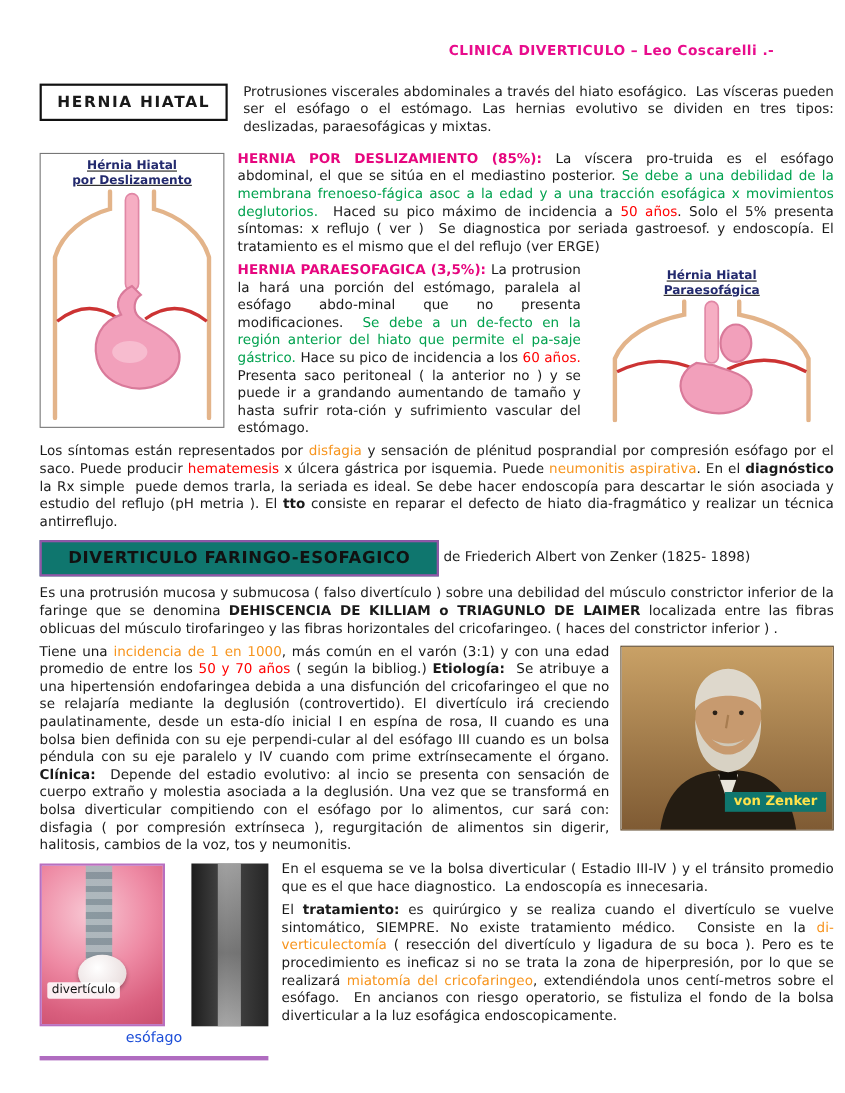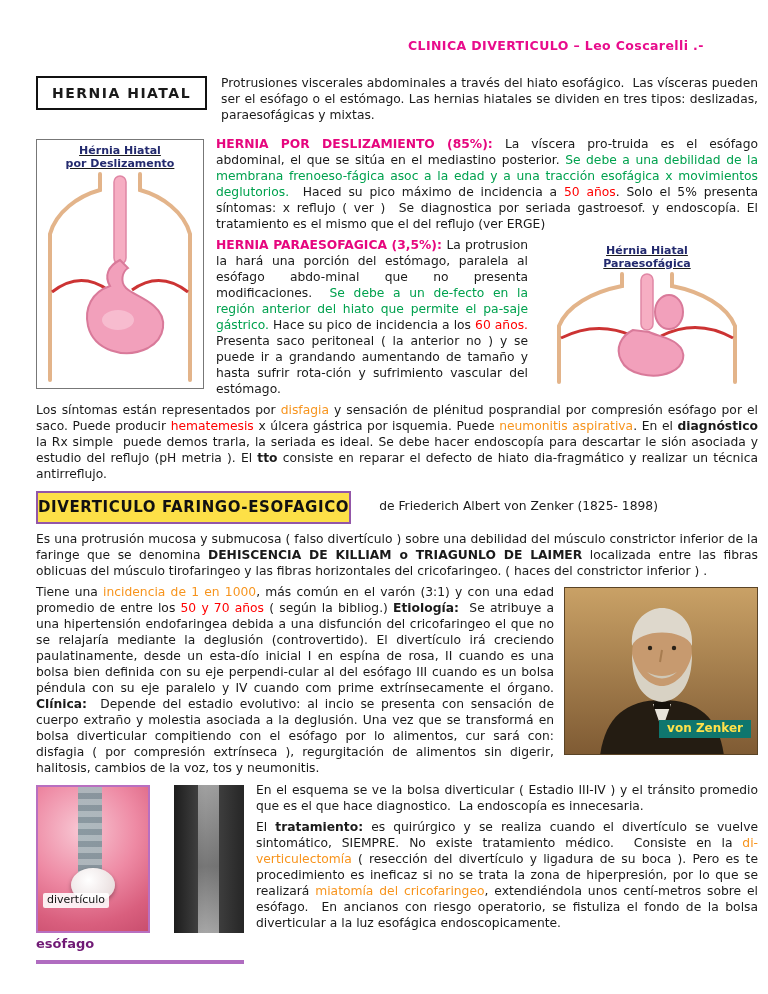--- a/index.html
+++ b/index.html
@@ -46,24 +46,24 @@
     font-size:11px; font-weight:bold; color:#232a6e; text-align:center;
     line-height:1.15; margin:5px 0 2px 0;
   }
   .anat { display:block; margin:0 auto; }
 
   .clearp { clear:both; margin-top:4px; }
 
   
   .sec2-head { display:flex; align-items:center; margin-top:8px; }
   .title-box-2 {
-    background:#fde047; border:2px solid #9356a8; padding:5px 0;
+    background:#0f766e; border:2px solid #9356a8; padding:5px 24px;
     font-size:15px; font-weight:bold; letter-spacing:.6px; white-space:nowrap; color:#111;
   }
-  .sec2-subtitle { margin-left:28px; font-size:12.3px; }
+  .sec2-subtitle { margin-left:4px; font-size:12.3px; }
 
   .p1 { margin-top:8px; }
 
   .sec2-body { margin-top:2px; }
   .portrait {
     float:right; position:relative; width:194px; height:168px;
     margin:2px 0 4px 10px; border:1px solid #5a4426; overflow:hidden;
   }
   .portrait-label {
     position:absolute; right:6px; bottom:16px; background:#0f766e;
@@ -97,37 +97,37 @@
   }
   .neck-right {
     width:38%; height:100%; position:relative;
     background:linear-gradient(90deg,#1d1d1d,#4a4a4a 45%,#262626); overflow:hidden;
   }
   .xray-col {
     position:absolute; left:34%; top:0; width:30%; height:100%;
     background:linear-gradient(180deg,#cfcfcf,#8f8f8f 55%,#d8d8d8); opacity:.65;
   }
   .esofago-caption {
-    text-align:left; font-weight:bold; font-size:13px; color:#701a75;
+    text-align:center; font-weight:normal; font-size:13px; color:#1d4ed8;
     padding:3px 0 1px 0; background:#fff;
   }
   .purple-line { height:4px; background:#b06cc0; margin-top:6px; width:100%; }
 </style>
 </head>
 <body>
 
 <div class="page">
 
   <div class="doc-header">CLINICA DIVERTICULO – Leo Coscarelli .-</div>
 
   <div class="content">
 
     <div class="sec1-head">
       <div class="title-box-1">HERNIA HIATAL</div>
-      <p><span class="run">Protrusiones viscerales abdominales a través del hiato esofágico.  Las vísceras pueden ser el esófago o el estómago. Las hernias hiatales se dividen en tres tipos: deslizadas, paraesofágicas y mixtas.</span></p>
+      <p><span class="run">Protrusiones viscerales abdominales a través del hiato esofágico.  Las vísceras pueden ser el esófago o el estómago. Las hernias evolutivo se dividen en tres tipos: deslizadas, paraesofágicas y mixtas.</span></p>
     </div>
 
     <div class="sec1-body">
 
       <figure class="fig fig-left">
         <figcaption class="fig-title">
           <span>Hérnia Hiatal</span><br>
           <span>por Deslizamento</span>
         </figcaption>
         <svg class="anat" width="160" height="210" viewBox="0 0 160 210">

